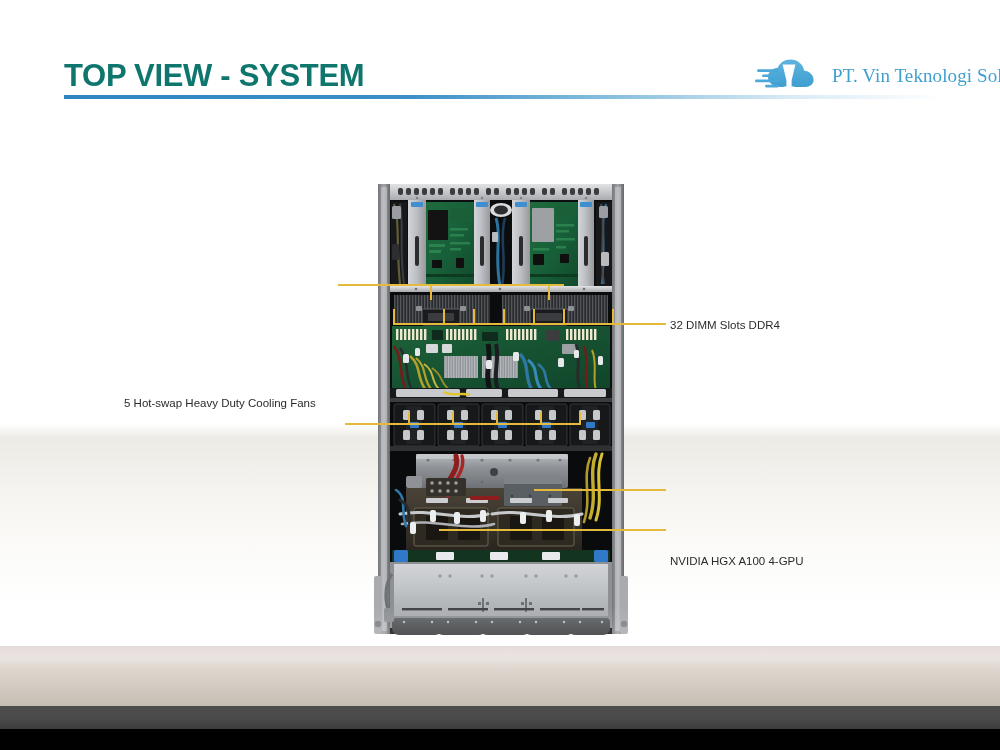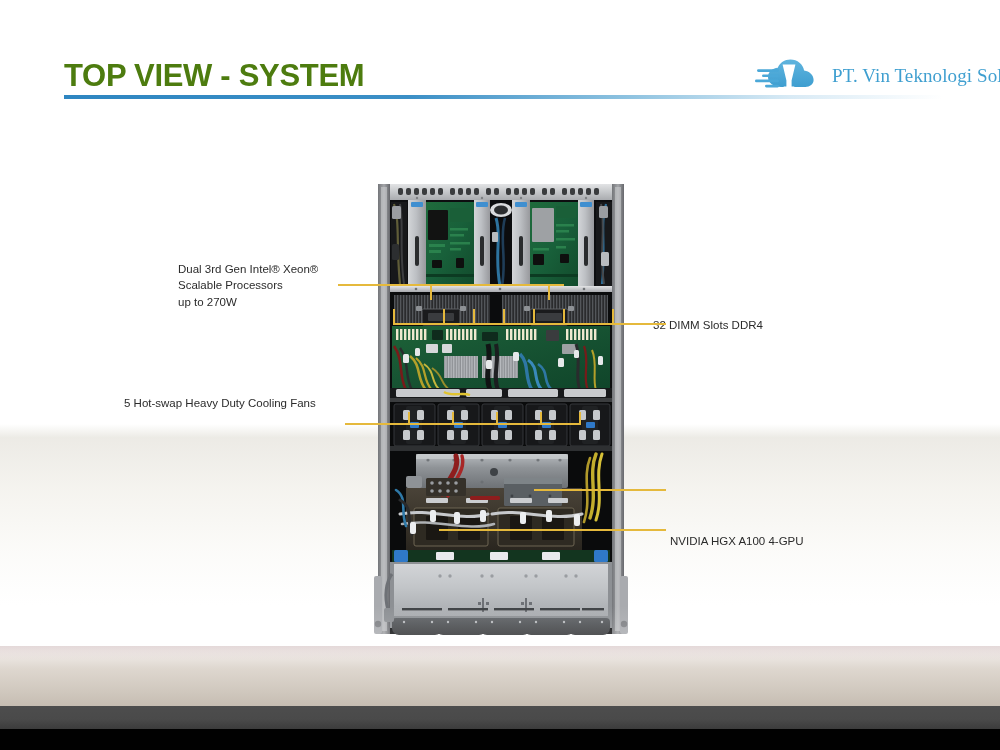--- a/index.html
+++ b/index.html
@@ -47,21 +47,21 @@
   }
   .bg-black{
     position:absolute;left:0;top:729px;width:1000px;height:21px;
     background:#010101;
   }
 
   
   .page-title{
     position:absolute;left:64px;top:58px;
     font-size:31px;font-weight:bold;
-    color:#4d7c0f;
+    color:#0f766e;
     letter-spacing:-0.3px;
     white-space:nowrap;
     font-family:"Liberation Sans", sans-serif;
   }
   .title-rule{
     position:absolute;left:64px;top:95px;width:906px;height:4px;
     background:linear-gradient(90deg,#2e86c1 0%,#3b8fc6 38%,#8dc2e0 62%,#d8eaf5 80%,rgba(255,255,255,0) 97%);
   }
 
   
@@ -642,48 +642,45 @@
       </g>
 
       <path d="M22 396 C16 404 14 418 18 432" stroke="#6e7176" stroke-width="3" fill="none"></path>
       <rect x="14" y="430" width="10" height="14" rx="2" fill="#8d9094"></rect>
     </g>
 
     <rect x="0" y="428" width="262" height="34" fill="url(#glow)" opacity=".35"></rect>
   </svg>
   </div>
 
-  <div class="callout left" style="left:178px;top:261px;width:165px;">Dual 3rd Gen Intel® Xeon®
-Scalable Processors
-up to 270W</div>
   <div class="leader" style="left:338px;top:284px;width:46px;"></div>
   <div class="leader" style="left:384px;top:284px;width:180px;"></div>
   <div class="leader-v" style="left:430px;top:284px;height:16px;"></div>
   <div class="leader-v" style="left:548px;top:284px;height:16px;"></div>
 
   <div class="callout left" style="left:124px;top:395px;width:220px;">5 Hot-swap Heavy Duty Cooling Fans</div>
   <div class="leader" style="left:345px;top:423px;width:39px;"></div>
   <div class="leader" style="left:384px;top:423px;width:197px;"></div>
   <div class="leader-v" style="left:408px;top:412px;height:12px;"></div>
   <div class="leader-v" style="left:452px;top:412px;height:12px;"></div>
   <div class="leader-v" style="left:496px;top:412px;height:12px;"></div>
   <div class="leader-v" style="left:540px;top:412px;height:12px;"></div>
   <div class="leader-v" style="left:579px;top:412px;height:12px;"></div>
 
-  <div class="callout right" style="left:653px;top:317px;width:190px;">32 DIMM Slots DDR4</div>
+  <div class="callout right" style="left:670px;top:317px;width:190px;">32 DIMM Slots DDR4</div>
   <div class="leader" style="left:624px;top:323px;width:42px;"></div>
   <div class="leader" style="left:393px;top:323px;width:231px;"></div>
   <div class="leader-v" style="left:393px;top:309px;height:15px;"></div>
   <div class="leader-v" style="left:443px;top:309px;height:15px;"></div>
   <div class="leader-v" style="left:473px;top:309px;height:15px;"></div>
   <div class="leader-v" style="left:503px;top:309px;height:15px;"></div>
   <div class="leader-v" style="left:533px;top:309px;height:15px;"></div>
   <div class="leader-v" style="left:563px;top:309px;height:15px;"></div>
   <div class="leader-v" style="left:612px;top:309px;height:15px;"></div>
 
   <div class="leader" style="left:624px;top:489px;width:42px;"></div>
   <div class="leader" style="left:534px;top:489px;width:90px;"></div>
 
-  <div class="callout right" style="left:670px;top:533px;width:210px;">NVIDIA HGX A100 4-GPU</div>
+  <div class="callout right" style="left:670px;top:553px;width:210px;">NVIDIA HGX A100 4-GPU</div>
   <div class="leader" style="left:624px;top:529px;width:42px;"></div>
   <div class="leader" style="left:439px;top:529px;width:185px;"></div>
 
 </div>
 
 </body></html>

